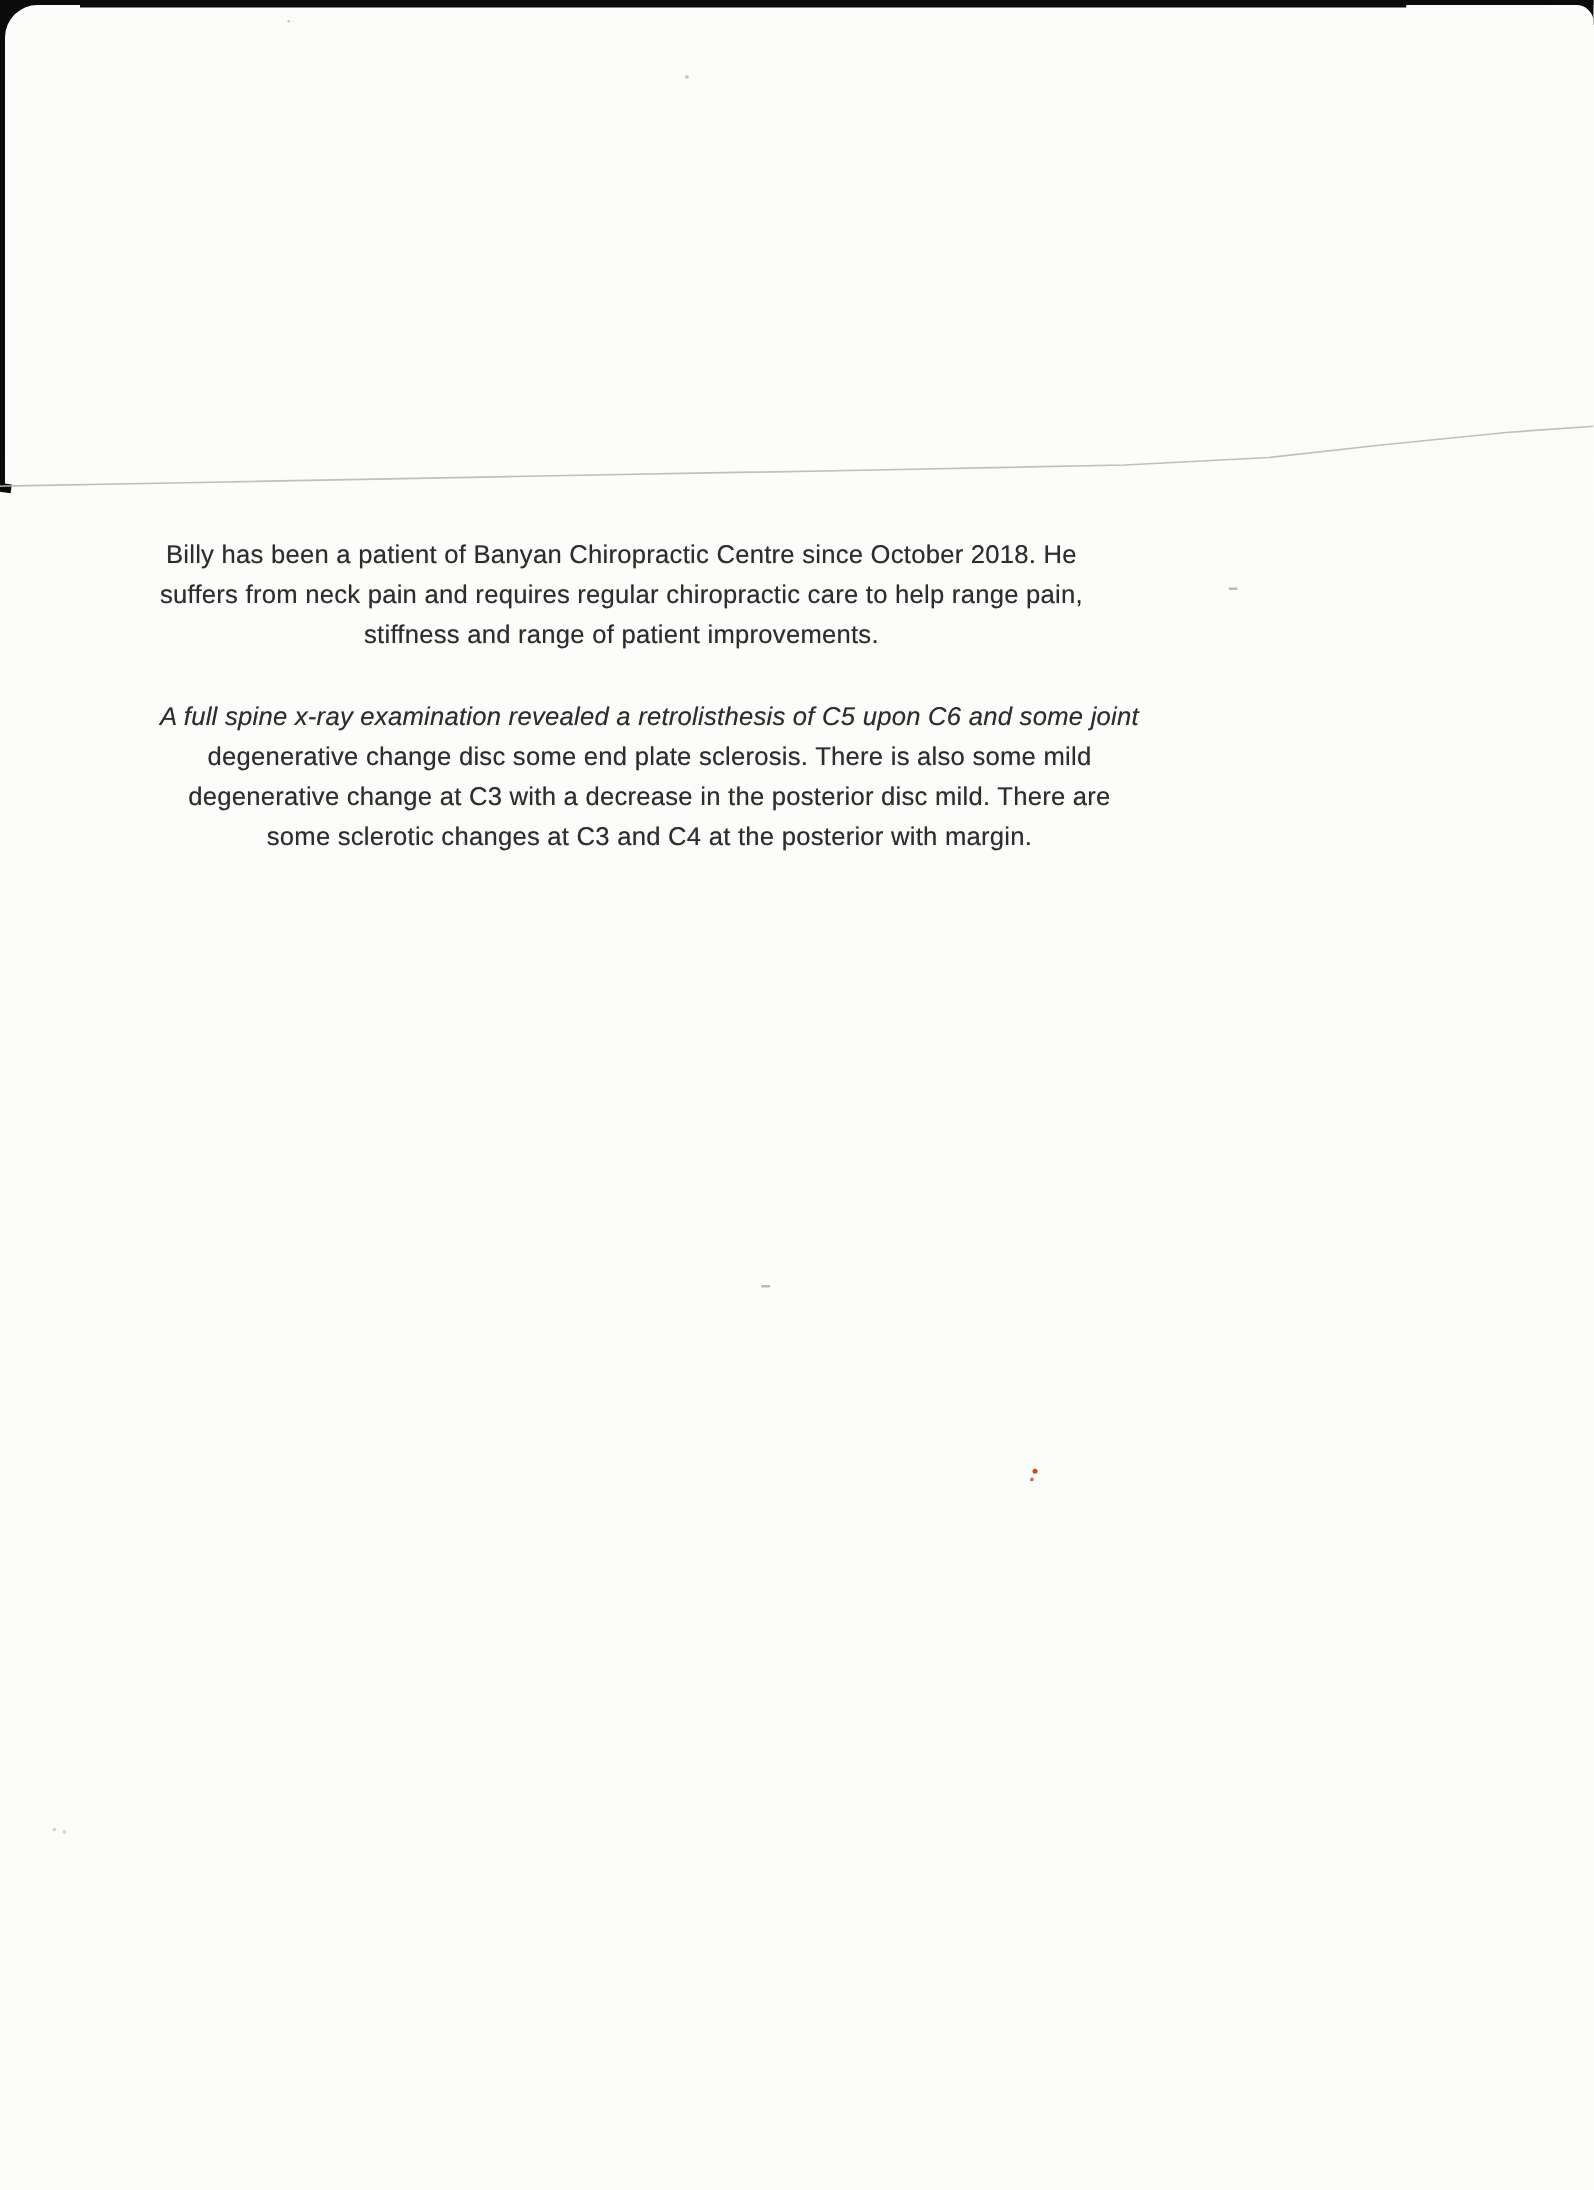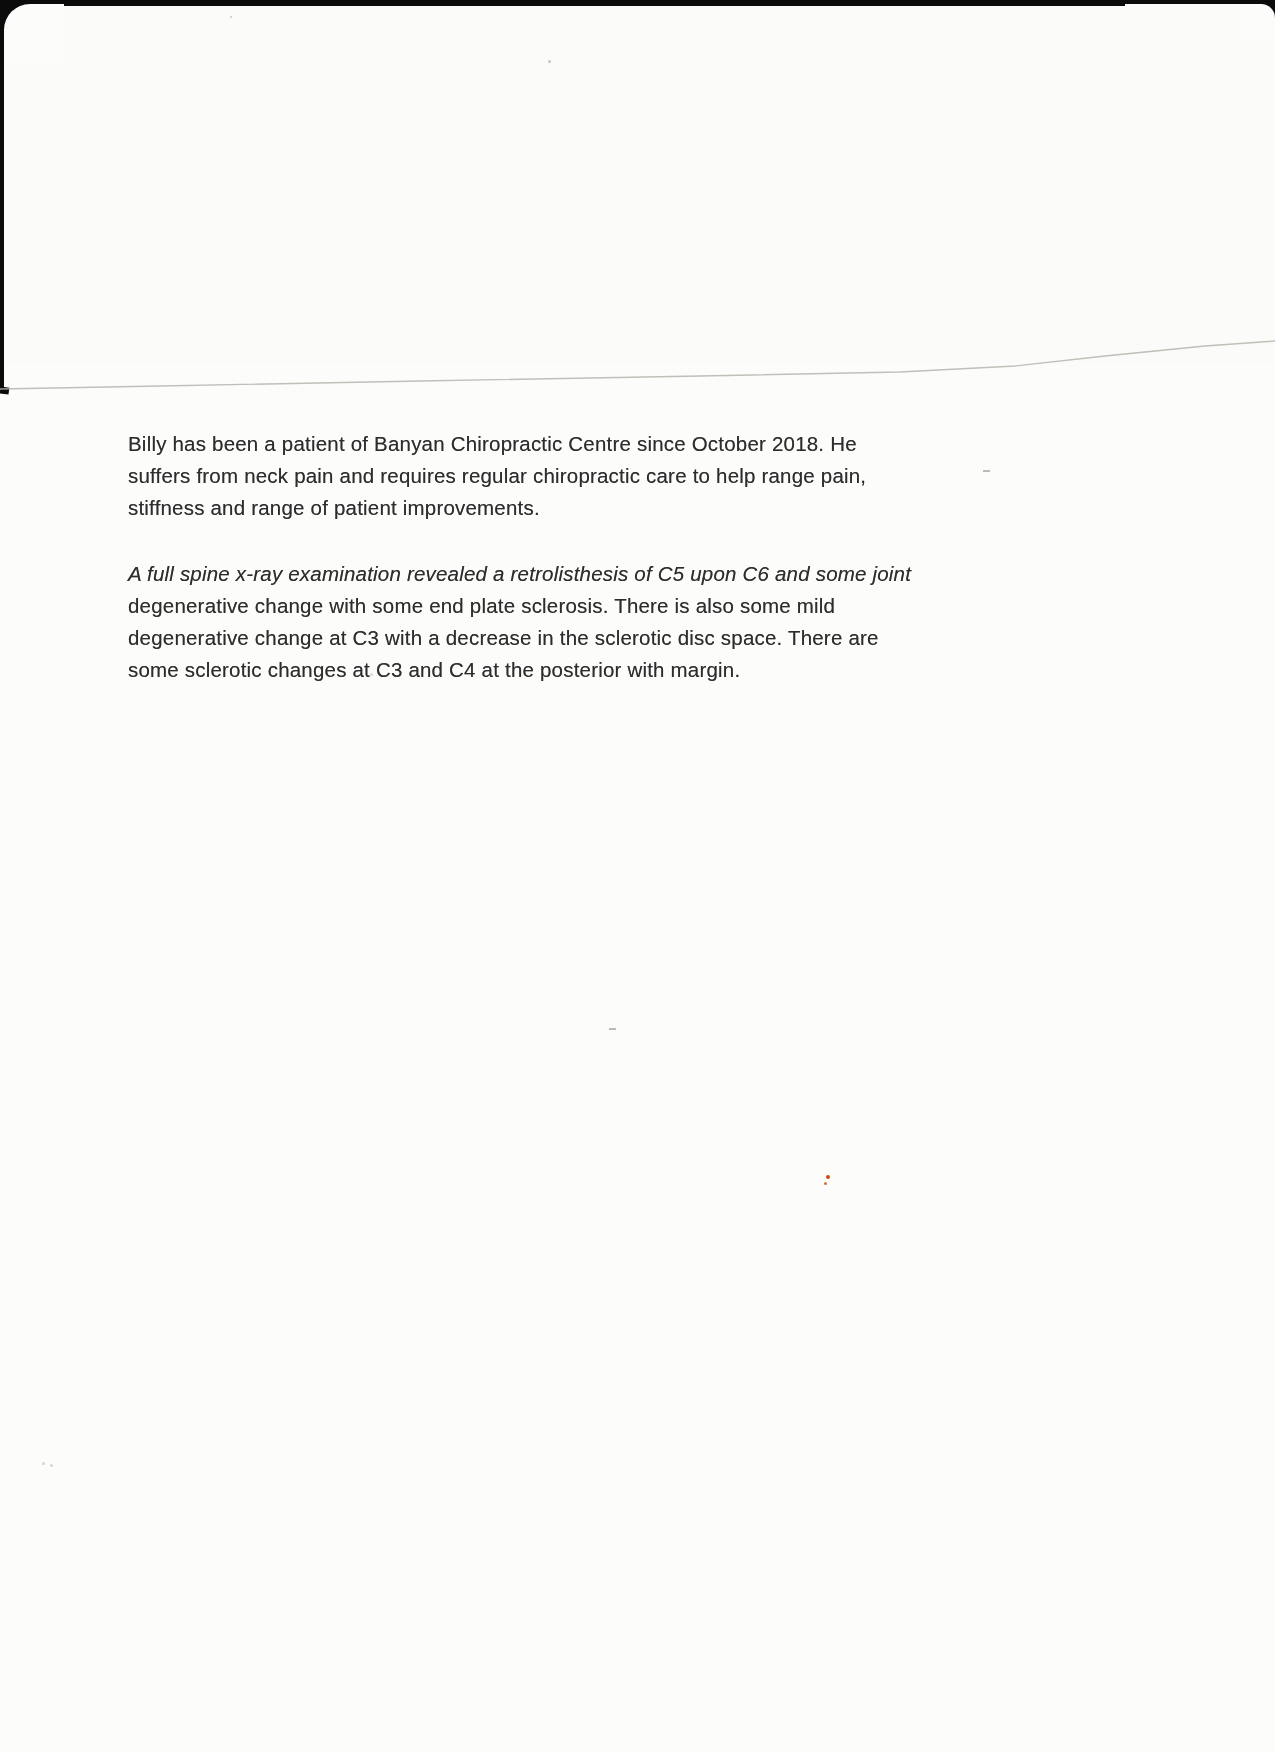--- a/index.html
+++ b/index.html
@@ -61,21 +61,21 @@
   
   .text-block {
     position: absolute;
     left: 128px;
     color: #2d2d2d;
     font-size: 20.5px;
     line-height: 32px;
     letter-spacing: 0.2px;
     text-shadow: 0 0 0.6px rgba(45,45,45,0.55);
   }
-  .text-block .line { white-space: pre; }
+  .text-block .line { white-space: pre; text-align: center; }
   #para1 { top: 428px; }
   #para2 { top: 558px; }
   .oblique { font-style: italic; }
 
   
   .speck {
     position: absolute; border-radius: 50%;
     background: #9a9a94; opacity: 0.55;
   }
   .dash-speck {
@@ -106,22 +106,22 @@
   </svg>
 
   <div class="text-block" id="para1">
     <div class="line">Billy has been a patient of Banyan Chiropractic Centre since October 2018. He</div>
     <div class="line">suffers from neck pain and requires regular chiropractic care to help range pain,</div>
     <div class="line">stiffness and range of patient improvements.</div>
   </div>
 
   <div class="text-block" id="para2">
     <div class="line oblique">A full spine x-ray examination revealed a retrolisthesis of C5 upon C6 and some joint</div>
-    <div class="line">degenerative change with some end plate sclerosis. There is also some mild</div>
-    <div class="line">degenerative change at C3 with a decrease in the sclerotic disc space. There are</div>
+    <div class="line">degenerative change disc some end plate sclerosis. There is also some mild</div>
+    <div class="line">degenerative change at C3 with a decrease in the posterior disc mild. There are</div>
     <div class="line">some sclerotic changes at C3 and C4 at the posterior with margin.</div>
   </div>
 
   <div class="speck" style="left:548px; top:60px; width:3px; height:3px;"></div>
   <div class="speck" style="left:230px; top:16px; width:2px; height:2px;"></div>
   <div class="speck" style="left:370px; top:673px; width:3px; height:3px; opacity:0.35;"></div>
   <div class="dash-speck" style="left:983px; top:470px; width:7px; height:2px;"></div>
   <div class="dash-speck" style="left:609px; top:1028px; width:7px; height:2px;"></div>
   <div class="speck" style="left:42px; top:1462px; width:3px; height:3px; opacity:0.4;"></div>
   <div class="speck" style="left:50px; top:1464px; width:3px; height:3px; opacity:0.4;"></div>

